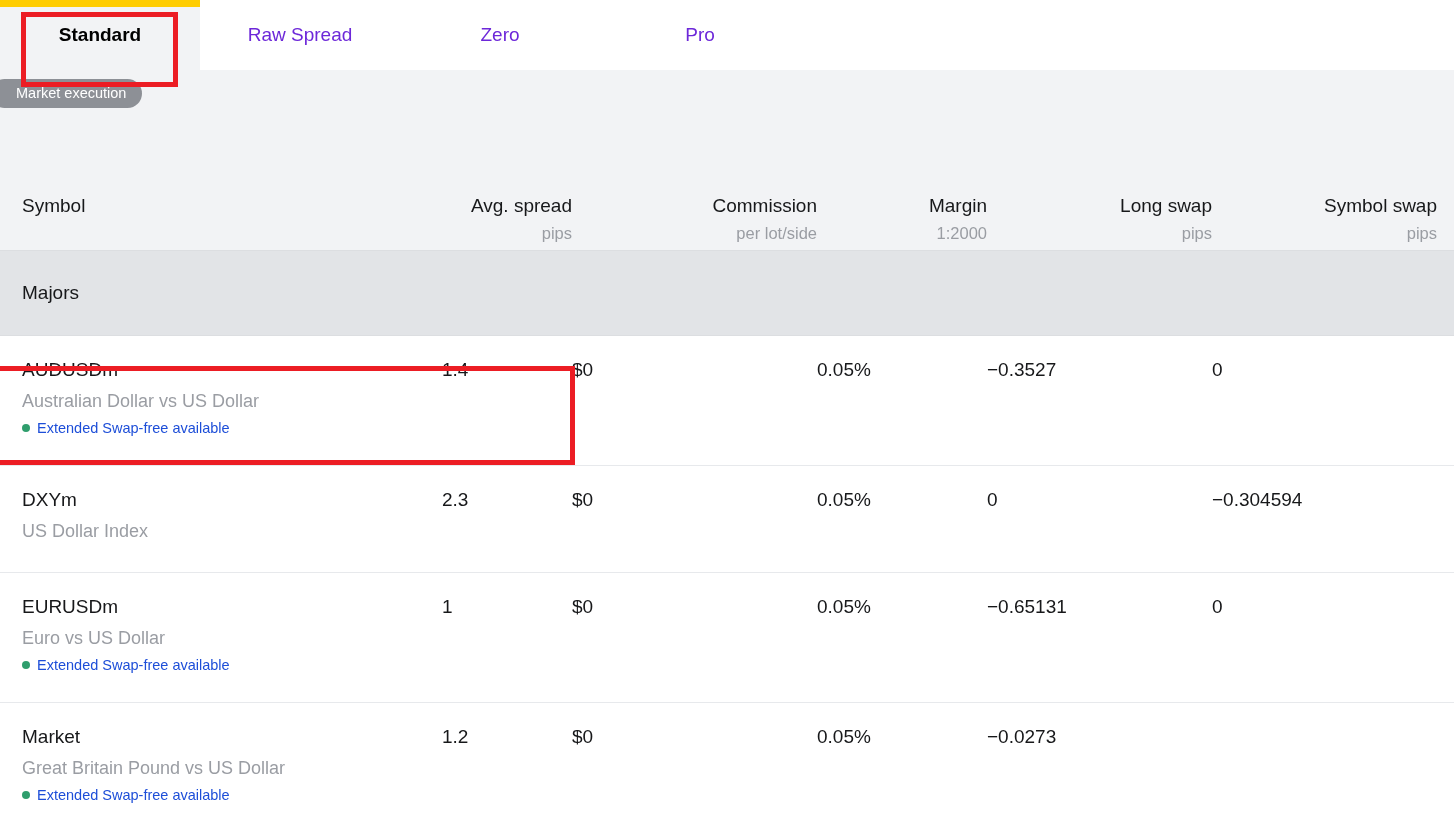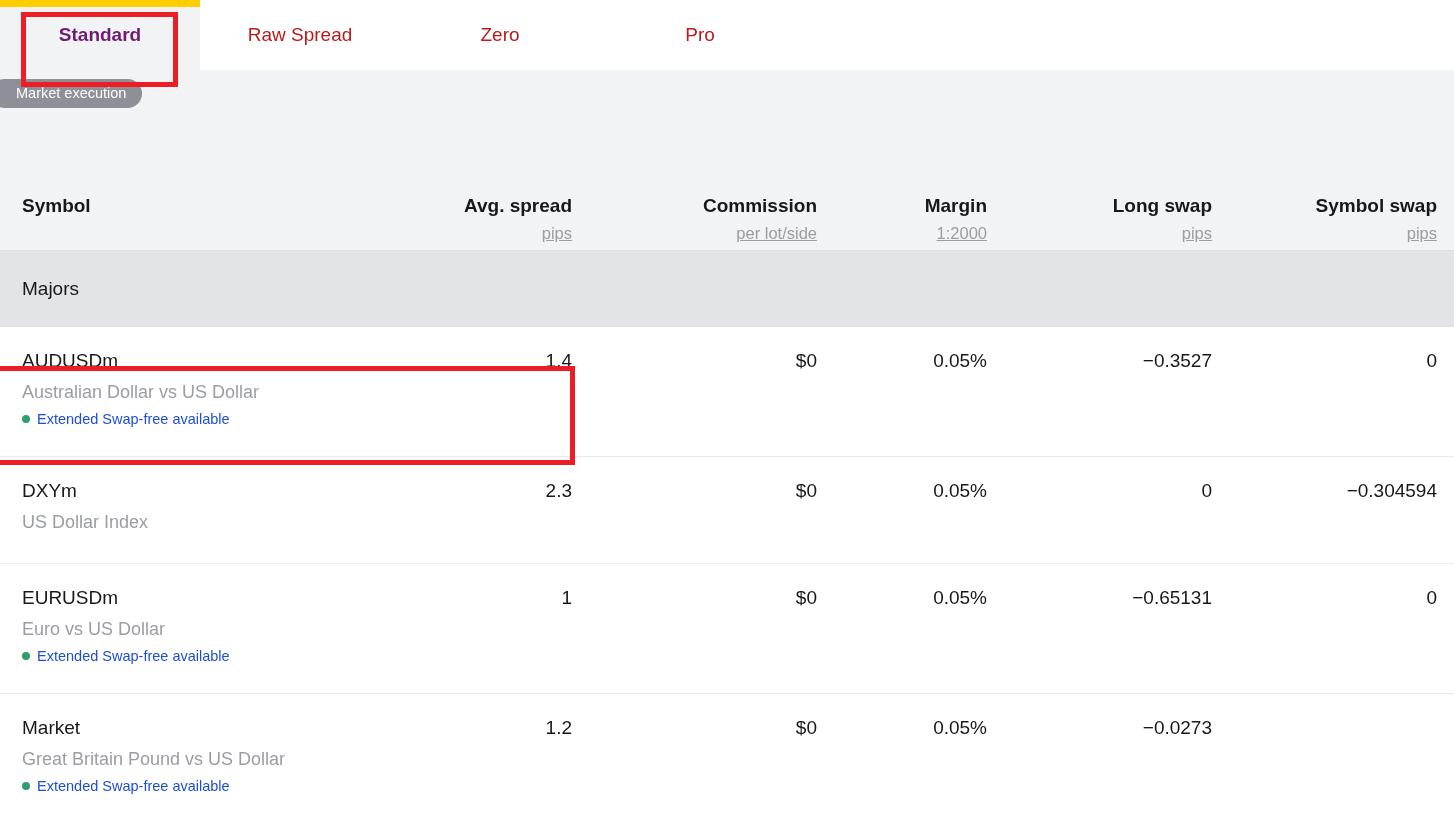--- a/index.html
+++ b/index.html
@@ -21,29 +21,29 @@
     height: 70px;
     background: #ffffff;
     display: flex;
     align-items: stretch;
   }
   .tab {
     display: flex;
     align-items: center;
     justify-content: center;
     font-size: 19px;
-    color: #b91c1c;
+    color: #6d28d9;
     background: #ffffff;
     cursor: pointer;
     box-sizing: border-box;
     position: relative;
   }
   .tab.active {
     background: #f2f3f5;
-    color: #701a75;
+    color: #000000;
     font-weight: 600;
   }
   .tab-standard { width: 200px; }
   .tab-raw      { width: 200px; }
   .tab-zero     { width: 200px; }
   .tab-pro      { width: 200px; }
 
   .tab-accent {
     position: absolute;
     top: 0;
@@ -84,37 +84,36 @@
     display: grid;
     grid-template-columns: 420px 130px 245px 170px 225px 225px;
     box-sizing: border-box;
     width: 1454px;
     padding-left: 22px;
     padding-right: 39px;
   }
   .th-main {
     font-size: 19px;
     color: #17181a;
-    font-weight: 700;
+    font-weight: 400;
     line-height: 1.05;
   }
   .th-sub {
     font-size: 16.5px;
     color: #9a9da3;
     line-height: 1.05;
     margin-top: 9px;
-    text-decoration: underline;
   }
   .th-cell { padding-top: 16px; }
   .ta-r { text-align: right; }
 
   
   .group-band {
     background: #e2e4e7;
-    height: 77px;
+    height: 86px;
     display: flex;
     align-items: center;
     padding-left: 22px;
     box-sizing: border-box;
     font-size: 19px;
     color: #17181a;
     border-top: 1px solid #dcdee1;
     border-bottom: 1px solid #dcdee1;
   }
 
@@ -149,21 +148,21 @@
     width: 8px;
     height: 8px;
     border-radius: 50%;
     background: #2f9e6d;
     display: inline-block;
     flex: 0 0 auto;
   }
   .num {
     font-size: 19px;
     color: #17181a;
-    text-align: right;
+    text-align: left;
     line-height: 1.3;
   }
 
   
   .anno {
     position: absolute;
     border: 5px solid #ec1d24;
     box-sizing: border-box;
     pointer-events: none;
     z-index: 20;

